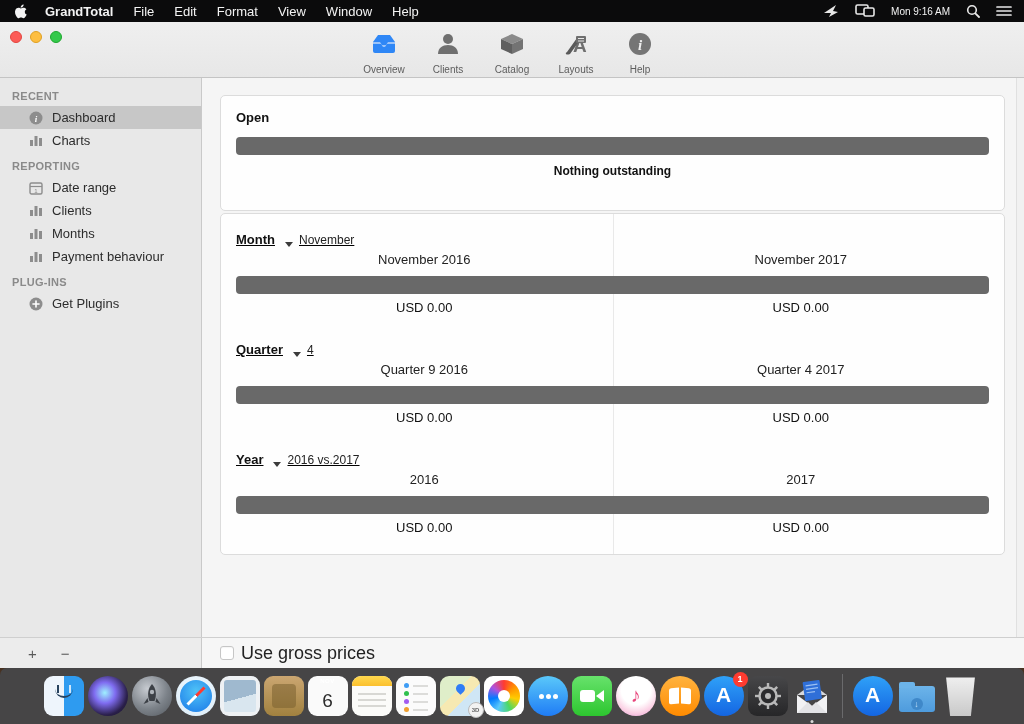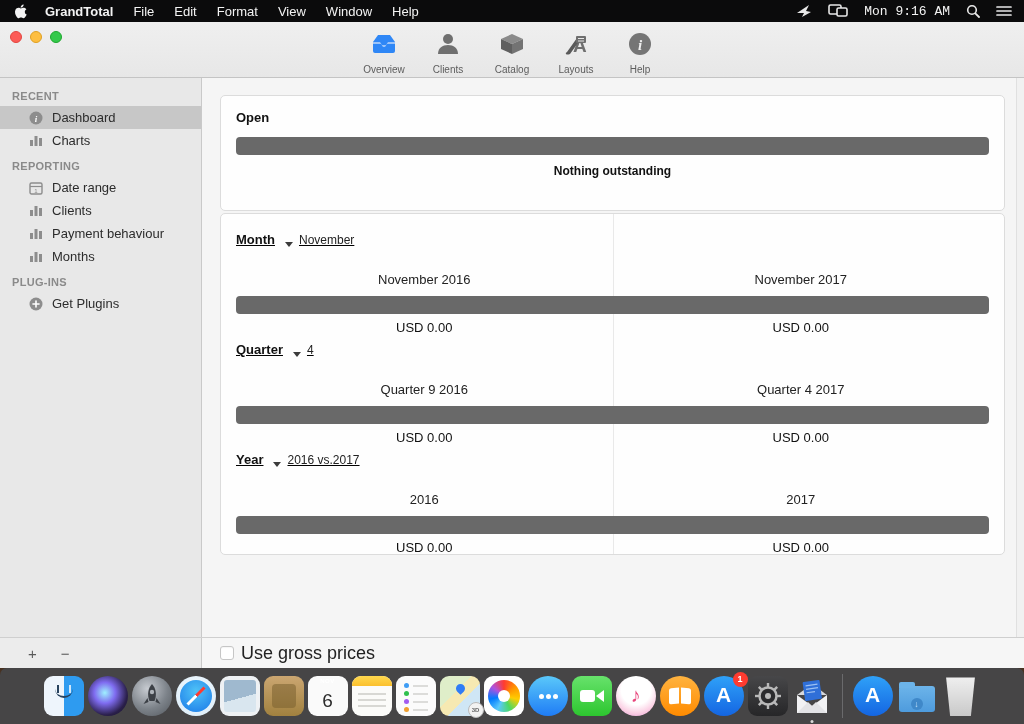--- a/index.html
+++ b/index.html
@@ -7,21 +7,21 @@
   body { font-family:"Liberation Sans","DejaVu Sans",sans-serif; background:#2b1d12; overflow:hidden; }
   .screen { position:relative; width:1024px; height:724px; background:linear-gradient(180deg,#30221a 0%,#4a3322 100%); }
 
   
   .menubar { position:absolute; top:0; left:0; right:0; height:22px; background:#0b0b0c; color:#f3f3f3; display:flex; align-items:center; font-size:13px; z-index:30; }
   .menubar .apple { margin:0 18px 0 14px; display:flex; align-items:center; }
   .menubar .appname { font-weight:bold; margin-right:20px; }
   .menubar .mitem { margin-right:20px; }
   .menubar .spacer { flex:1; }
   .menubar .status { display:flex; align-items:center; gap:16px; margin-right:12px; }
-  .menubar .clock { font-size:13px;font-family:Liberation Mono, monospace; }
+  .menubar .clock { font-size:10px; }
   .micon svg { display:block; }
 
   
   .window { position:absolute; top:22px; left:0; width:1024px; height:646px; background:#f5f5f5; }
 
   .toolbar { position:relative; height:56px; background:linear-gradient(180deg,#efefef,#e7e7e7); border-bottom:1px solid #c4c4c4; }
   .tlights { position:absolute; left:10px; top:9px; display:flex; gap:8px; }
   .tlight { width:12px; height:12px; border-radius:50%; }
   .tl-red { background:#fc5b57; border:1px solid #e2463f; }
   .tl-yellow { background:#fdbe40; border:1px solid #dfa023; }
@@ -49,21 +49,21 @@
   .bar { height:18px; background:#696969; border-radius:4px; position:relative; z-index:2; }
   .open-bar { margin-top:12px; }
   .open-msg { text-align:center; font-size:12px; font-weight:bold; color:#111; margin-top:9px; }
 
   .cmp-divider { position:absolute; left:50%; top:0; bottom:0; width:1px; background:#e9e9e9; z-index:1; }
   .cmp-section { position:relative; padding:8px 15px 0 15px; height:110px; }
   .cmp-head { display:flex; align-items:flex-end; gap:6px;text-decoration:underline; }
   .dd-arrow { width:0; height:0; border-left:4px solid transparent; border-right:4px solid transparent; border-top:5px solid #3c3c3c; margin-left:4px; }
   .cmp-selector { font-size:12px; color:#222; }
   .cmp-cols { display:flex; margin-top:5px; position:relative; z-index:2; }
-  .cmp-col { width:50%; text-align:center;margin-top:20px; }
+  .cmp-col { width:50%; text-align:center; }
   .col-title { font-size:13px; color:#222; }
   .cmp-bar { margin-top:9px; }
   .cmp-values { display:flex; margin-top:6px; position:relative; z-index:2; }
   .col-value { width:50%; text-align:center; font-size:13px; font-weight:normal; color:#111; }
 
   
   .footer { position:absolute; bottom:0; left:0; right:0; height:31px; display:flex; border-top:1px solid #cfcfcf; }
   .footer-left { width:202px; background:#ececec; border-right:1px solid #c9c9c9; display:flex; align-items:center; gap:24px; padding-left:28px; flex:none; }
   .fbtn { font-size:15px; color:#5a5a5a; line-height:1; cursor:default; }
   .footer-right { flex:1; background:#f6f6f6; display:flex; align-items:center; padding-left:18px; gap:7px; }
@@ -288,33 +288,33 @@
         <div class="sb-item">
           <span class="sb-ic">
             <svg width="14" height="13" viewBox="0 0 14 13">
                 <g fill="#8d8d8d">
                   <rect x="1" y="6" width="3" height="6"></rect>
                   <rect x="5.5" y="2" width="3" height="10"></rect>
                   <rect x="10" y="4" width="3" height="8"></rect>
                 </g>
               </svg>
           </span>
-          <span>Payment behaviour</span>
+          <span>Months</span>
         </div>
         <div class="sb-item">
           <span class="sb-ic">
             <svg width="14" height="13" viewBox="0 0 14 13">
                 <g fill="#8d8d8d">
                   <rect x="1" y="6" width="3" height="6"></rect>
                   <rect x="5.5" y="2" width="3" height="10"></rect>
                   <rect x="10" y="4" width="3" height="8"></rect>
                 </g>
               </svg>
           </span>
-          <span>Months</span>
+          <span>Payment behaviour</span>
         </div>
 
         <div class="sb-header">PLUG-INS</div>
         <div class="sb-item">
           <span class="sb-ic">
             <svg width="14" height="14" viewBox="0 0 14 14">
                 <circle cx="7" cy="7" r="6.5" fill="#8d8d8d"></circle>
                 <g stroke="#fff" stroke-width="1.6" stroke-linecap="round">
                   <line x1="7" y1="4" x2="7" y2="10"></line>
                   <line x1="4" y1="7" x2="10" y2="7"></line>

